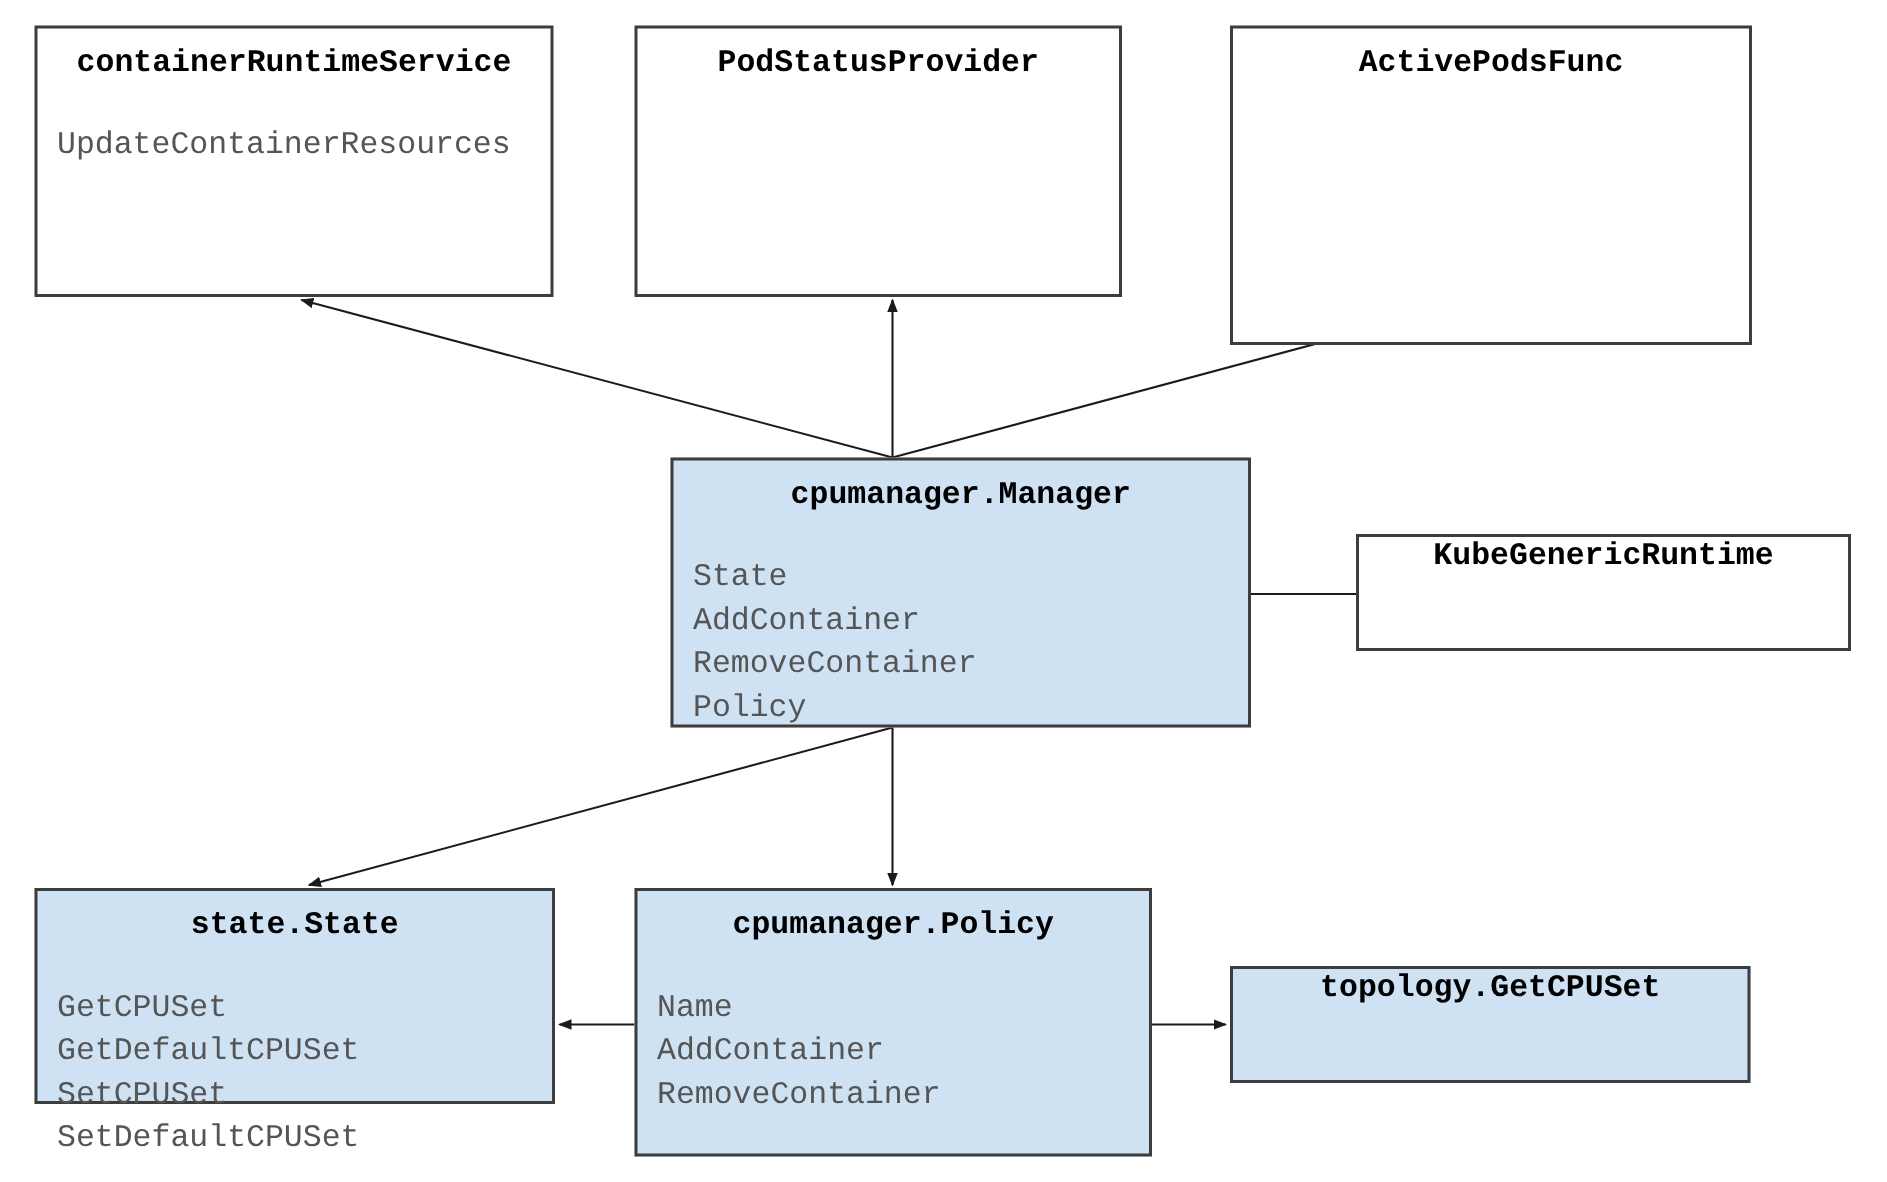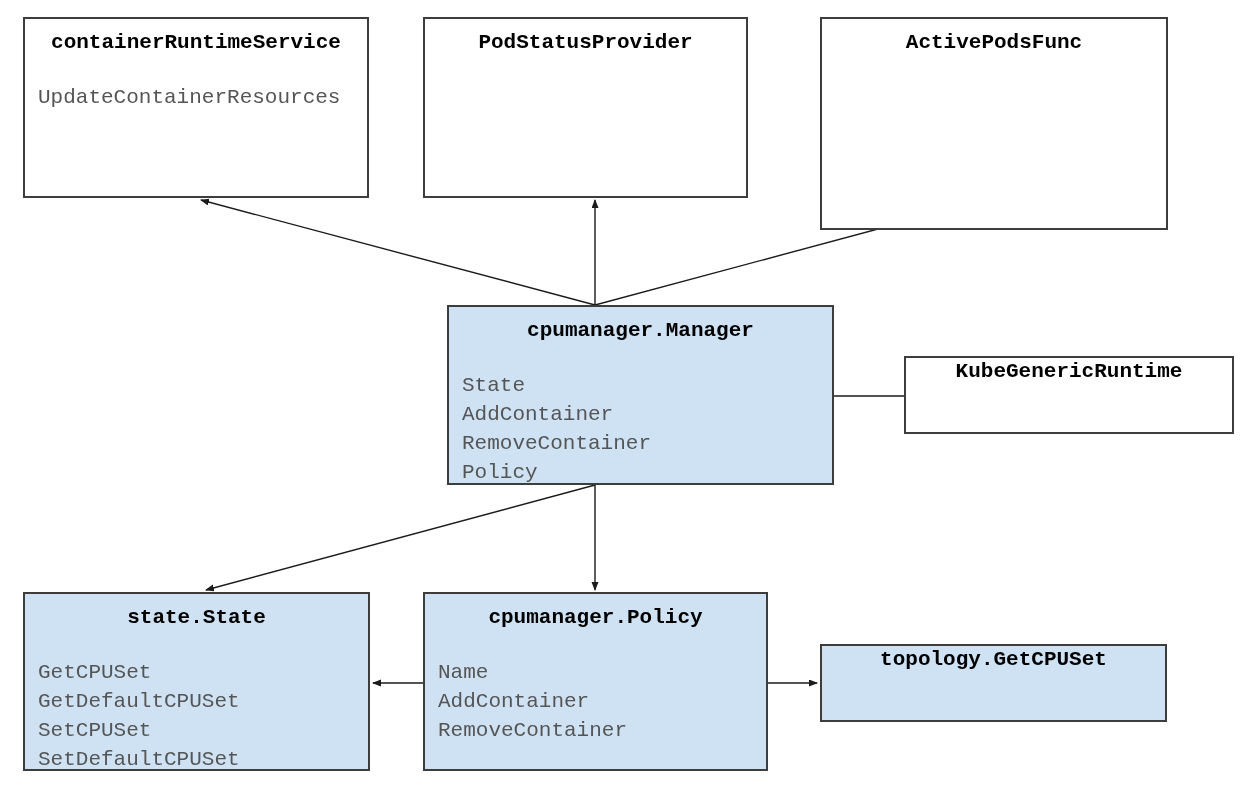--- a/index.html
+++ b/index.html
@@ -94,21 +94,21 @@
       <div>AddContainer</div>
       <div>RemoveContainer</div>
       <div>Policy</div>
     </div>
   </div>
 
   <div class="box center-title" style="left:904px; top:356px; width:330px; height:78px;">
     <div class="title">KubeGenericRuntime</div>
   </div>
 
-  <div class="box highlight" style="left:23px; top:592px; width:347px; height:179px;">
+  <div class="box highlight" style="left:23px; top:592px; width:347px; height:144px;">
     <div class="title">state.State</div>
     <div class="methods">
       <div>GetCPUSet</div>
       <div>GetDefaultCPUSet</div>
       <div>SetCPUSet</div>
       <div>SetDefaultCPUSet</div>
     </div>
   </div>
 
   <div class="box highlight" style="left:423px; top:592px; width:345px; height:179px;">

